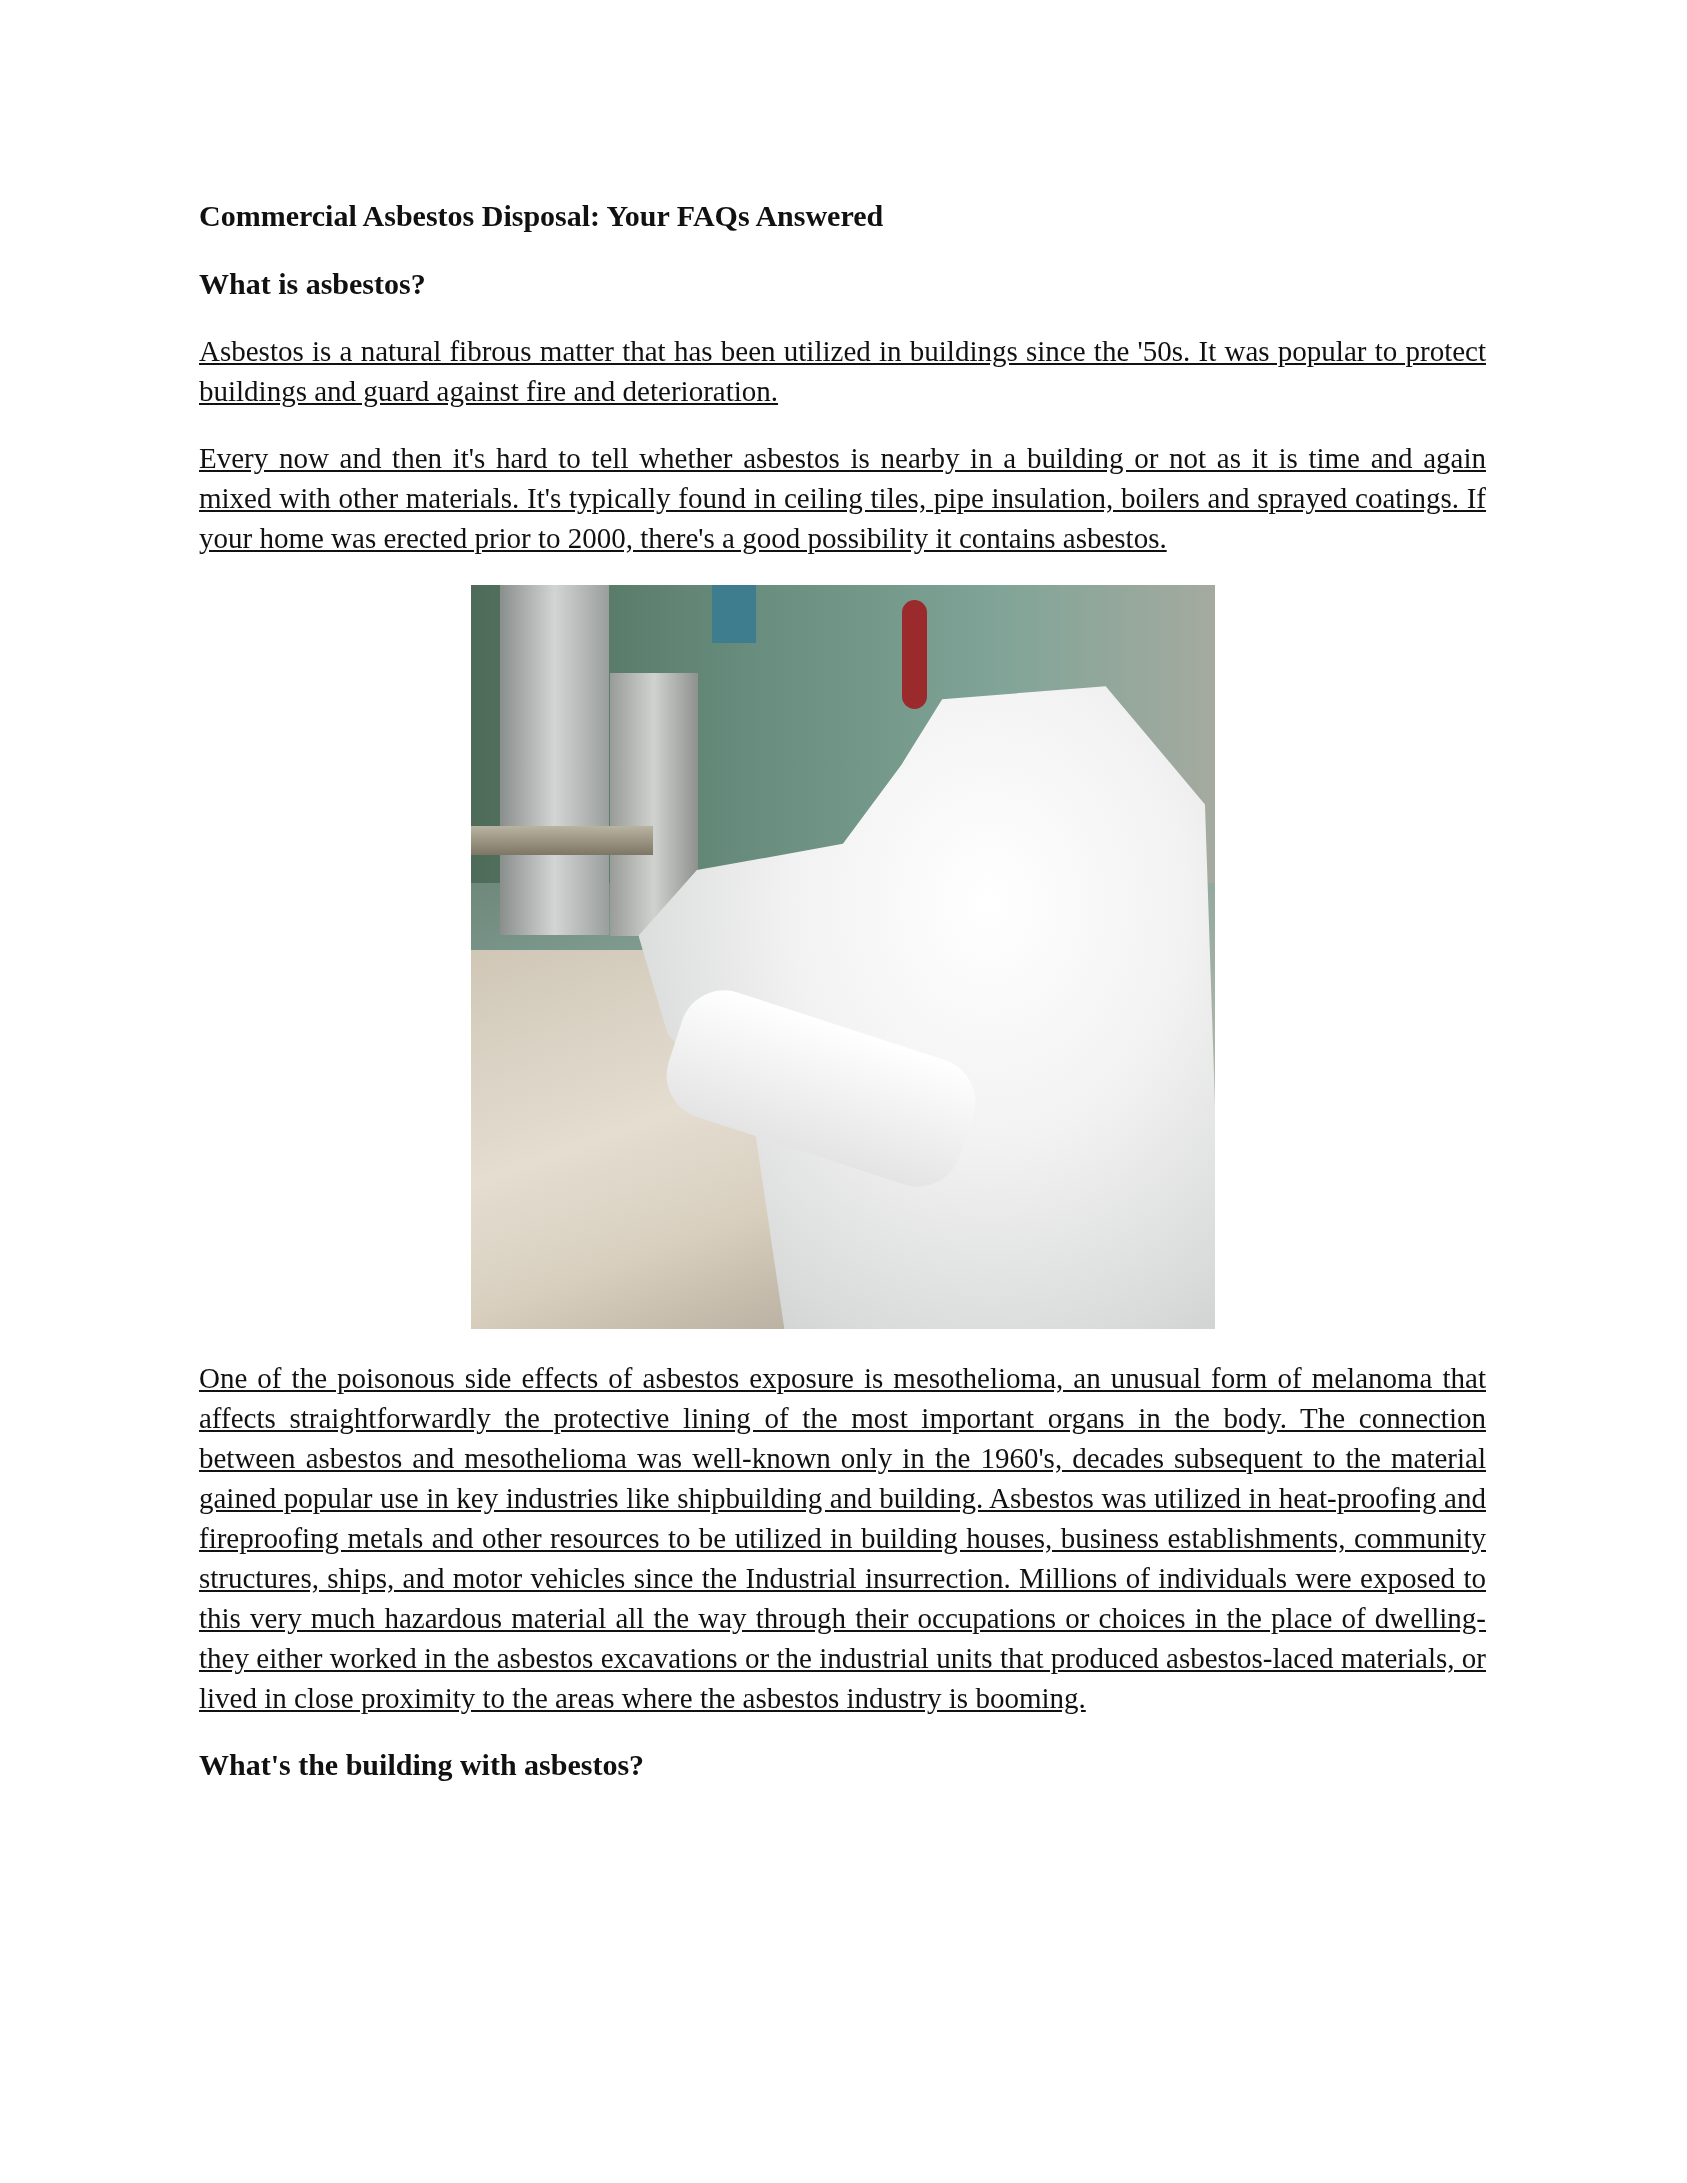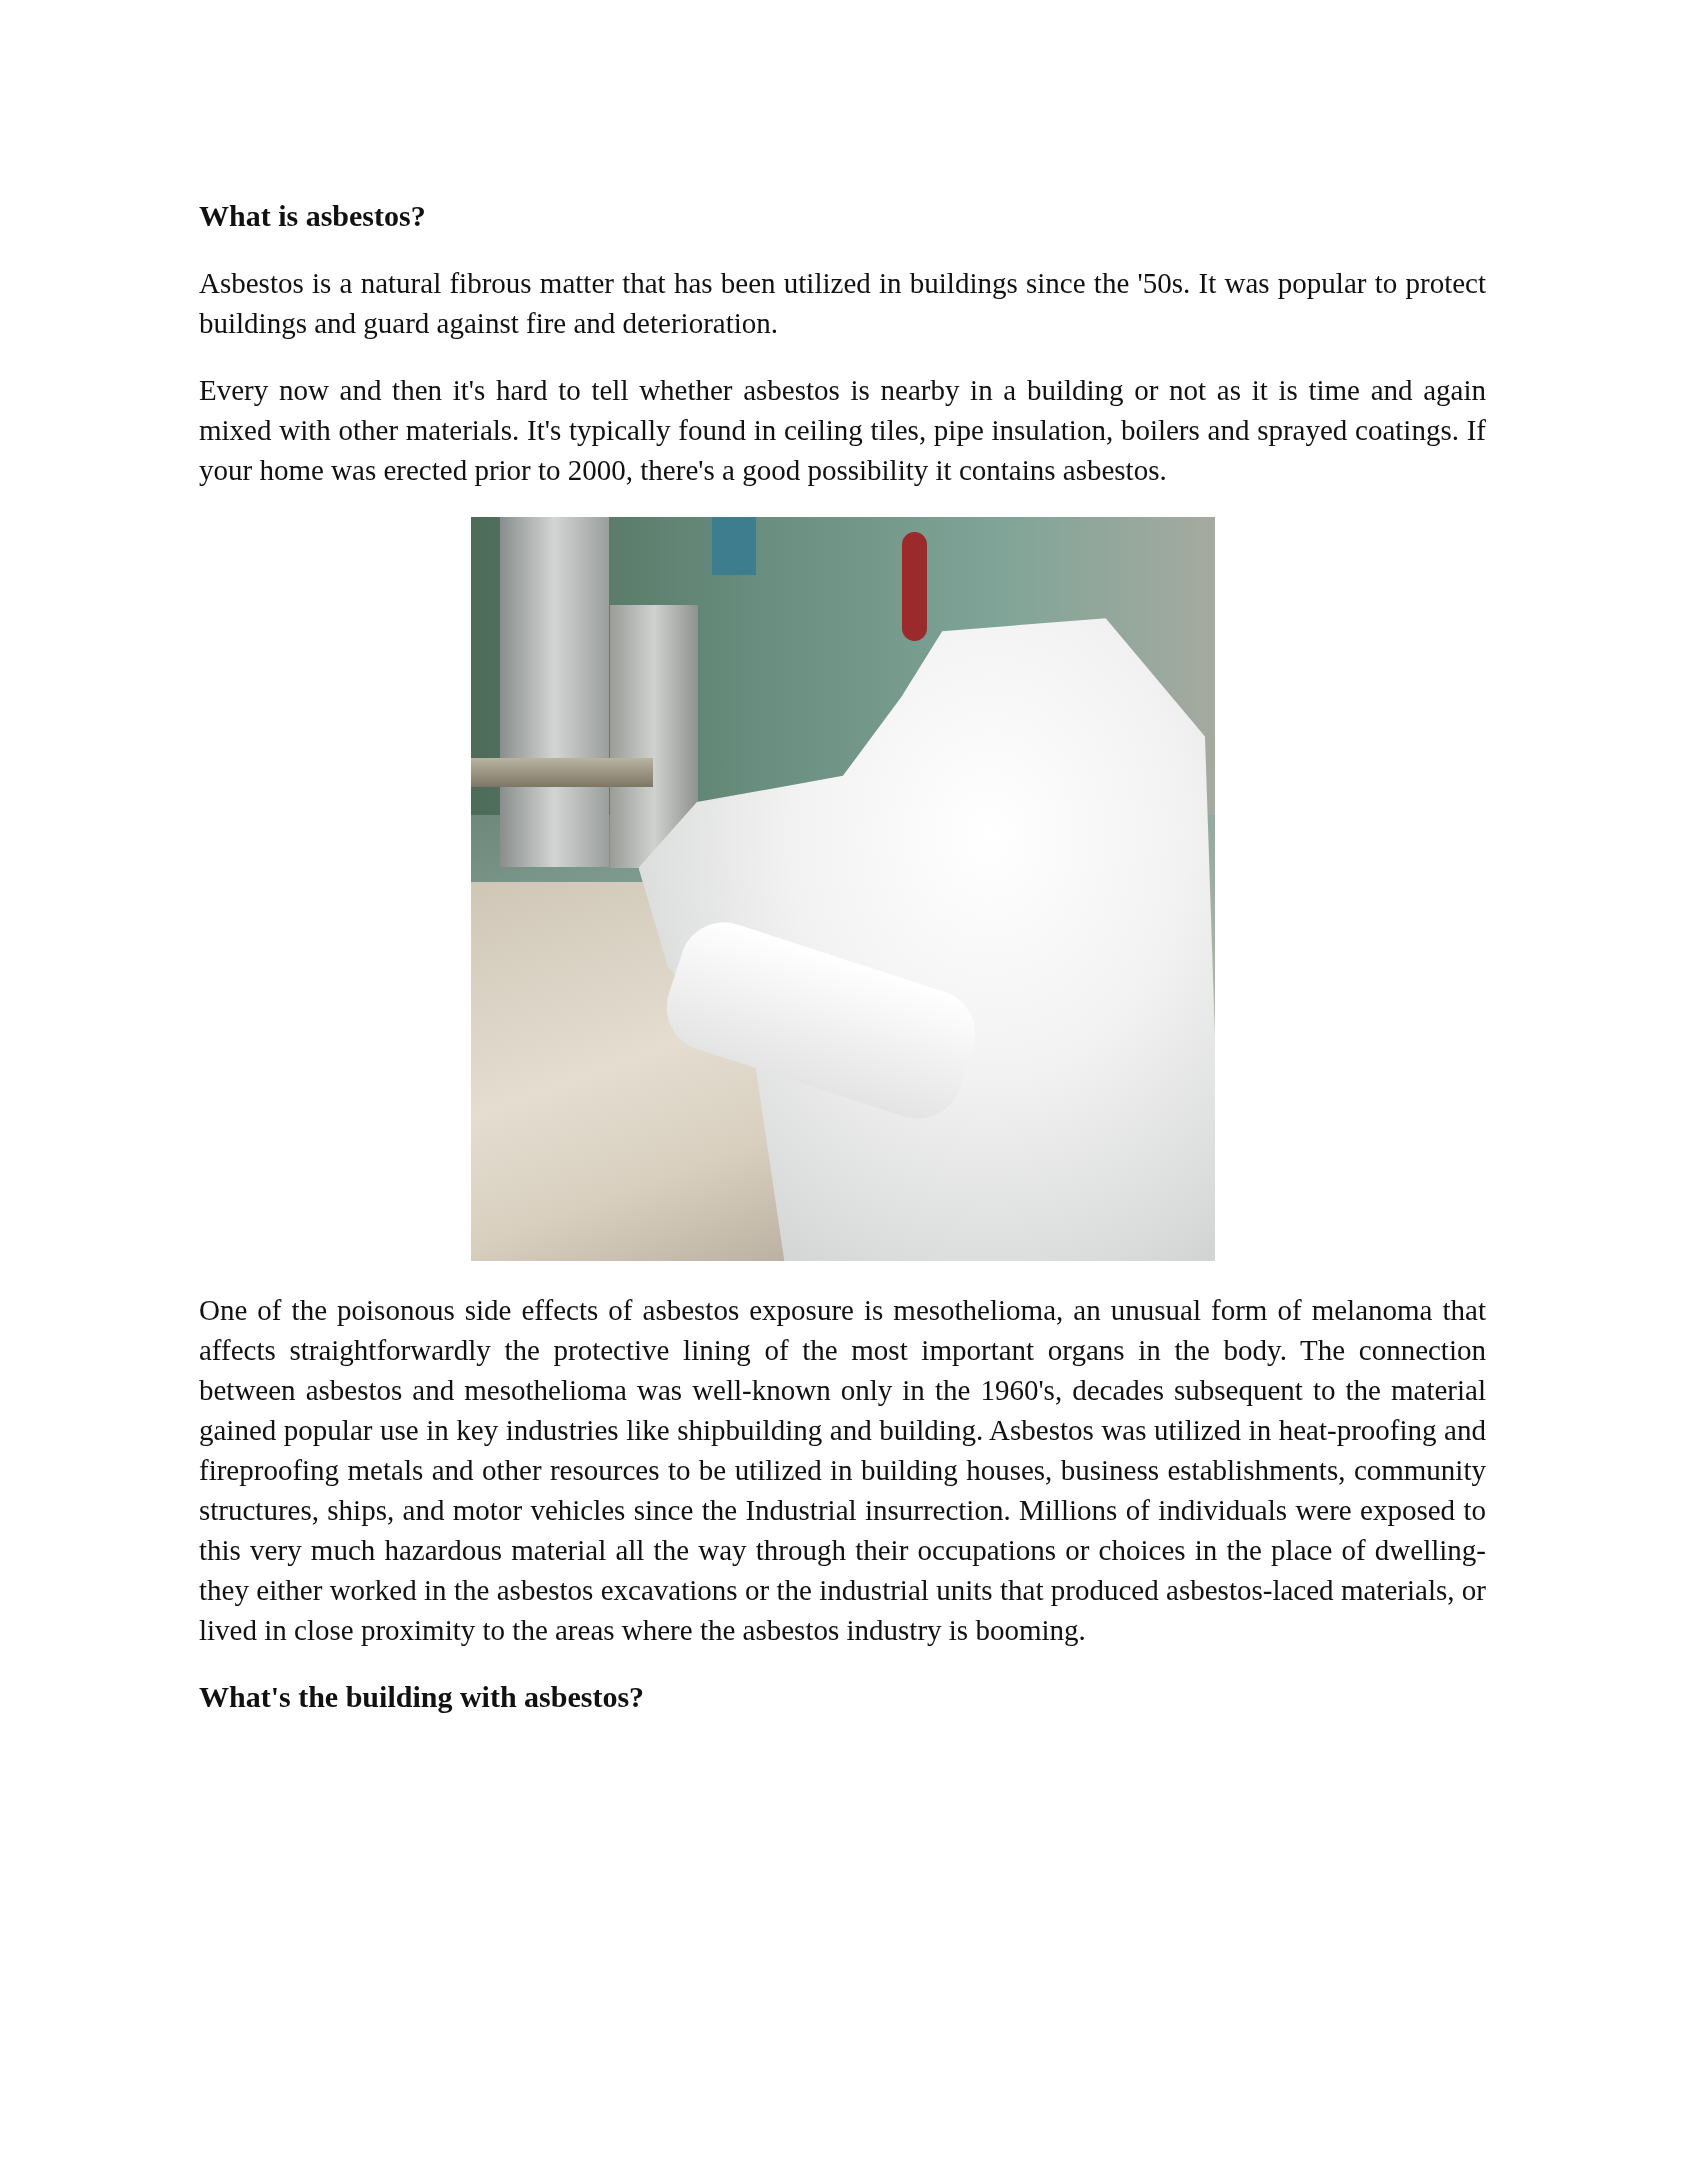--- a/index.html
+++ b/index.html
@@ -11,21 +11,21 @@
   }
   .title, .heading {
     font-family: "Liberation Serif", "DejaVu Serif", serif;
     font-weight: bold; font-size: 30px; line-height: 40px; margin: 0;
   }
   .title { margin-bottom: 28px; }
   .heading { margin-bottom: 27px; }
   .para {
     font-family: "Liberation Serif", "DejaVu Serif", serif;
     font-size: 29px; line-height: 40px; margin: 0 0 27px 0;
-    text-align: justify; text-align-last: left;
+    text-align: justify; text-align-last: left; text-decoration: underline;
   }
   .figure-wrap { width: 100%; display: flex; justify-content: center; margin: 0 0 29px 0; }
   .figure {
     width: 744px; height: 744px; position: relative; overflow: hidden;
     background: linear-gradient(160deg, #4f6a56 0%, #6f8a7c 30%, #8aa59c 50%, #a9b3a8 70%, #c9c4b8 100%);
   }
   .f-wall { position:absolute; left:0; top:0; width:100%; height:40%;
     background: linear-gradient(90deg,#4d6b58 0%,#6a8f80 40%,#7fa497 70%,#a5aaa0 100%); }
   .f-pipe-v { position:absolute; left:29px; top:0; width:109px; height:350px;
     background: linear-gradient(90deg,#8a8e8c,#d2d5d3,#9a9e9c); }
@@ -44,20 +44,21 @@
     background: radial-gradient(ellipse at 60% 35%, #ffffff 0%, #f1f2f1 40%, #d9dbda 75%, #c4c6c5 100%);
     clip-path: polygon(52% 4%, 80% 2%, 97% 20%, 100% 100%, 25% 100%, 20% 70%, 5% 55%, 0% 40%, 10% 30%, 35% 26%, 45% 14%); }
   .f-arm { position:absolute; left:197px; top:438px; width:306px; height:131px;
     background: linear-gradient(180deg,#ffffff,#e3e4e3);
     border-radius: 44px; transform: rotate(18deg); }
 </style>
 </head>
 <body>
 
 <div class="page">
+  <p class="title">Commercial Asbestos Disposal: Your FAQs Answered</p>
 
   <p class="heading">What is asbestos?</p>
 
   <p class="para">Asbestos is a natural fibrous matter that has been utilized in buildings since the '50s. It was popular to protect buildings and guard against fire and deterioration.</p>
   <p class="para">Every now and then it's hard to tell whether asbestos is nearby in a building or not as it is time and again mixed with other materials. It's typically found in ceiling tiles, pipe insulation, boilers and sprayed coatings. If your home was erected prior to 2000, there's a good possibility it contains asbestos.</p>
 
   <div class="figure-wrap">
     <div class="figure" title="Worker in white protective suit and hood handling asbestos pipe insulation near valves and flanges">
       <div class="f-wall"></div>
       <div class="f-pipe-v"></div>

